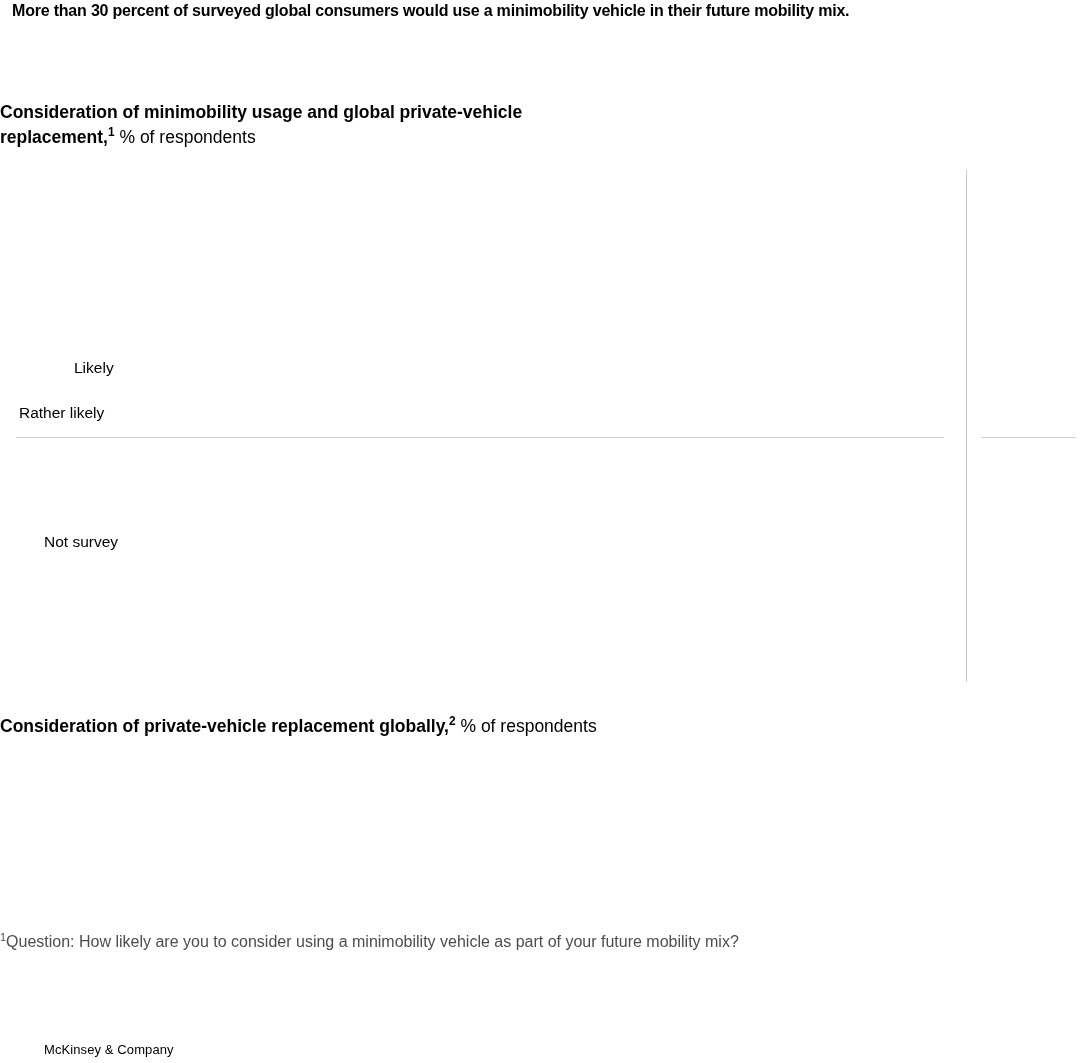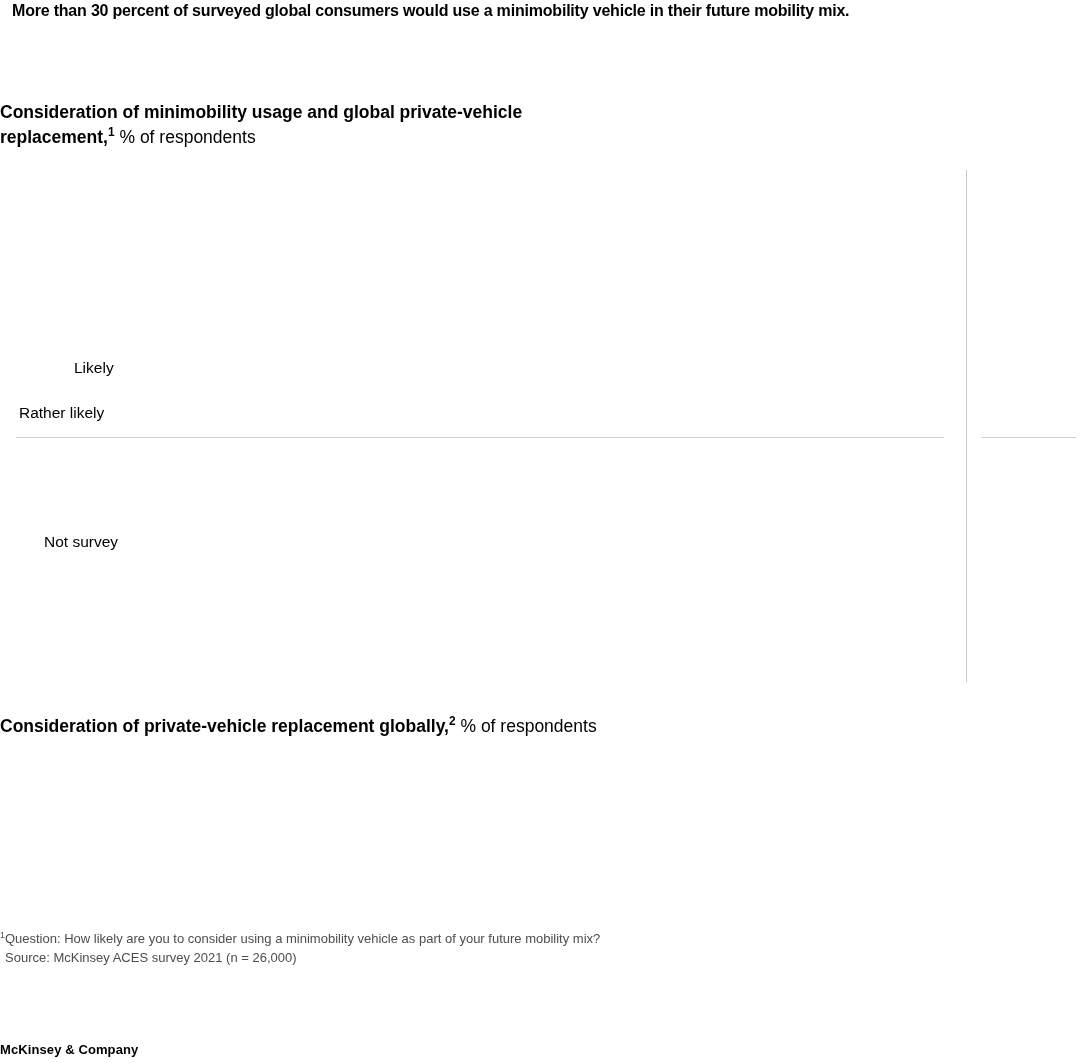--- a/index.html
+++ b/index.html
@@ -112,35 +112,36 @@
     width: 1070px;
     height: 130px;
   }
 
   
   .footnotes {
     position: absolute;
     left: 0px;
     top: 930px;
     width: 1000px;
-    font-size: 13px;
+    font-size: 16px;
     line-height: 1.45;
     color: #4d4d4d;
   }
   .footnotes div { white-space: nowrap; }
   .source { padding-left: 5px; }
 
   .brand {
     position: absolute;
     left: 0px;
     top: 1042px;
     font-size: 13px;
-    font-weight: bold;
+    font-weight: normal;
     color: #000;
     letter-spacing: 0.1px;
+    padding-left: 44px;
   }
 </style>
 </head>
 <body>
 
 <div class="page">
 
   <div class="headline">More than 30 percent of surveyed global consumers would use a minimobility vehicle in their future mobility mix.</div>
 
   <div class="subtitle1">
@@ -158,18 +159,17 @@
   </div>
 
   <div class="subtitle2">
     <span>Consideration of private-vehicle replacement globally,</span><sup>2</sup><span class="light"> % of respondents</span>
   </div>
 
   <div class="chart2"></div>
 
   <div class="footnotes">
     <div><sup>1</sup><span>Question: How likely are you to consider using a minimobility vehicle as part of your future mobility mix?</span></div>
-    <div class="source">Source: McKinsey ACES survey 2021 (n = 26,000)</div>
   </div>
 
   <div class="brand">McKinsey &amp; Company</div>
 
 </div>
 
 </body></html>

